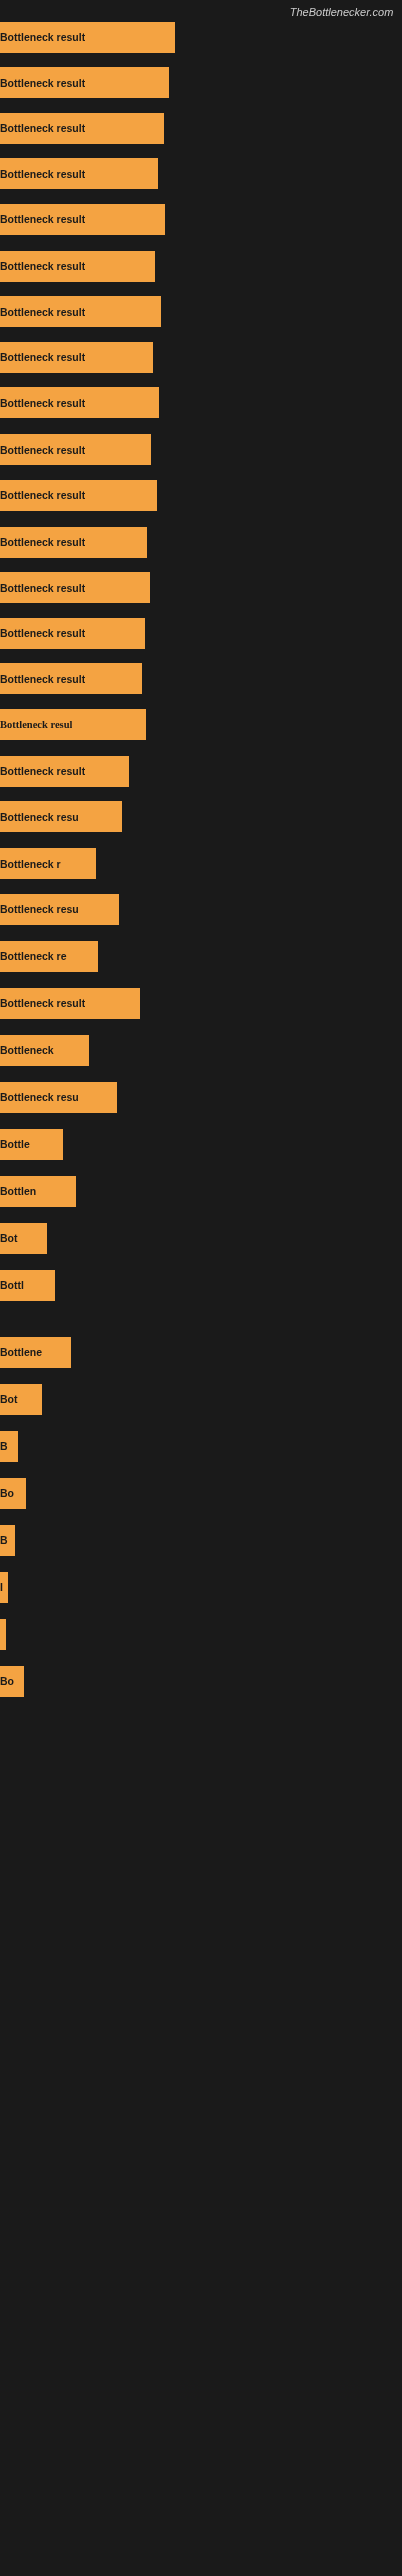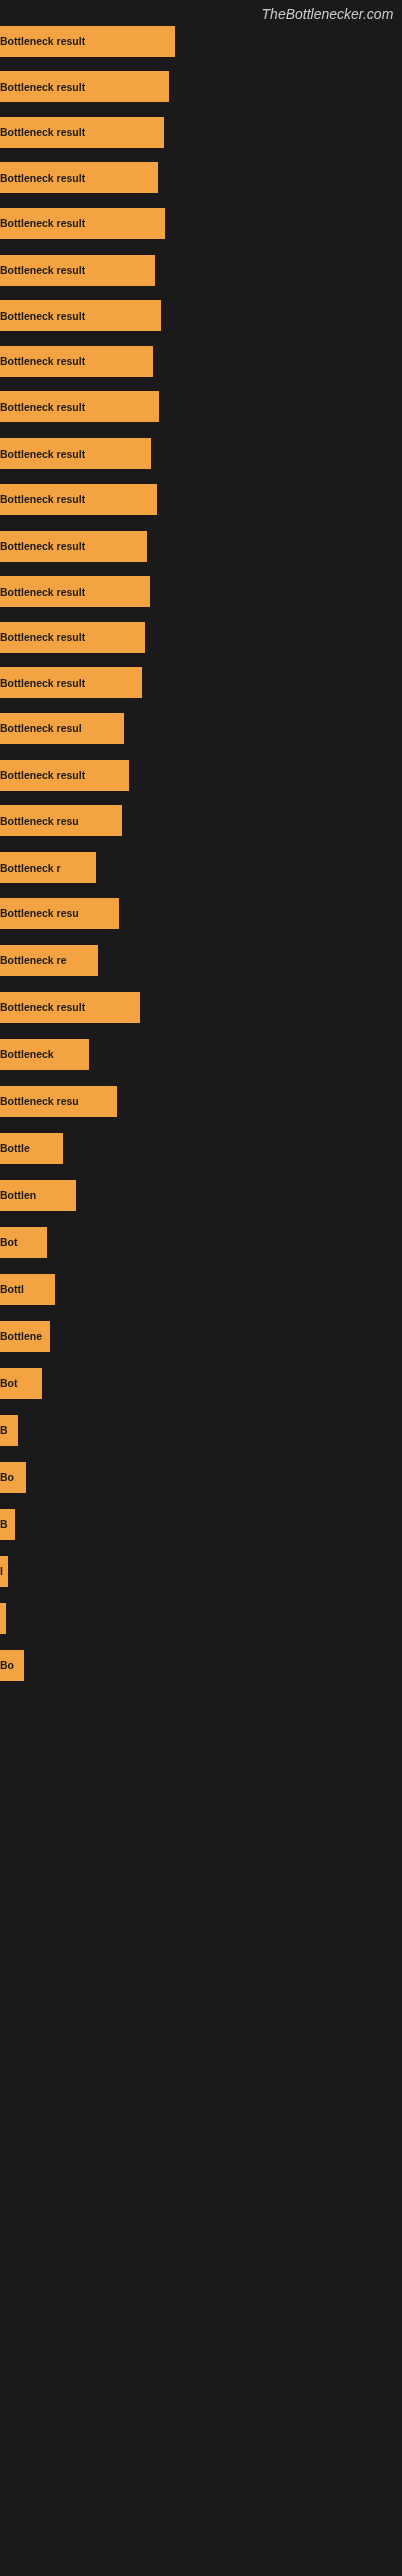--- a/index.html
+++ b/index.html
@@ -10,21 +10,21 @@
     body {
       background-color: #1a1a1a;
       width: 403px;
       min-height: 2576px;
       font-family: Arial, sans-serif;
       position: relative;
     }
     .site-title {
       text-align: right;
       color: #cccccc;
-      font-size: 14px;
+      font-size: 11px;
       padding: 6.4px 9.7px 3.2px 0;
       font-style: italic;
     }
     .bar-container {
       position: relative;
       margin-bottom: 0;
     }
     .bar {
       background-color: #f4a342;
       height: 31px;
@@ -135,21 +135,21 @@
       </div>
       <div class="spacer" style="height: 14.5px;"></div>
     </div>
     <div class="bar-container">
       <div class="bar" style="width: 142px;">
         <span class="bar-label">Bottleneck result</span>
       </div>
       <div class="spacer" style="height: 14.5px;"></div>
     </div>
     <div class="bar-container">
-      <div class="bar" style="width: 124px;">
+      <div class="bar" style="width: 146px; font-family: Liberation Serif, serif;">
         <span class="bar-label">Bottleneck resul</span>
       </div>
       <div class="spacer" style="height: 16px;"></div>
     </div>
     <div class="bar-container">
       <div class="bar" style="width: 129px;">
         <span class="bar-label">Bottleneck result</span>
       </div>
       <div class="spacer" style="height: 14.5px;"></div>
     </div>
@@ -213,21 +213,21 @@
       </div>
       <div class="spacer" style="height: 16px;"></div>
     </div>
     <div class="bar-container">
       <div class="bar" style="width: 55px;">
         <span class="bar-label">Bottl</span>
       </div>
       <div class="spacer" style="height: 16px;"></div>
     </div>
     <div class="bar-container">
-      <div class="bar" style="width: 50px;">
+      <div class="bar" style="width: 71px; margin-top: 20px;">
         <span class="bar-label">Bottlene</span>
       </div>
       <div class="spacer" style="height: 16px;"></div>
     </div>
     <div class="bar-container">
       <div class="bar" style="width: 42px;">
         <span class="bar-label">Bot</span>
       </div>
       <div class="spacer" style="height: 16px;"></div>
     </div>

